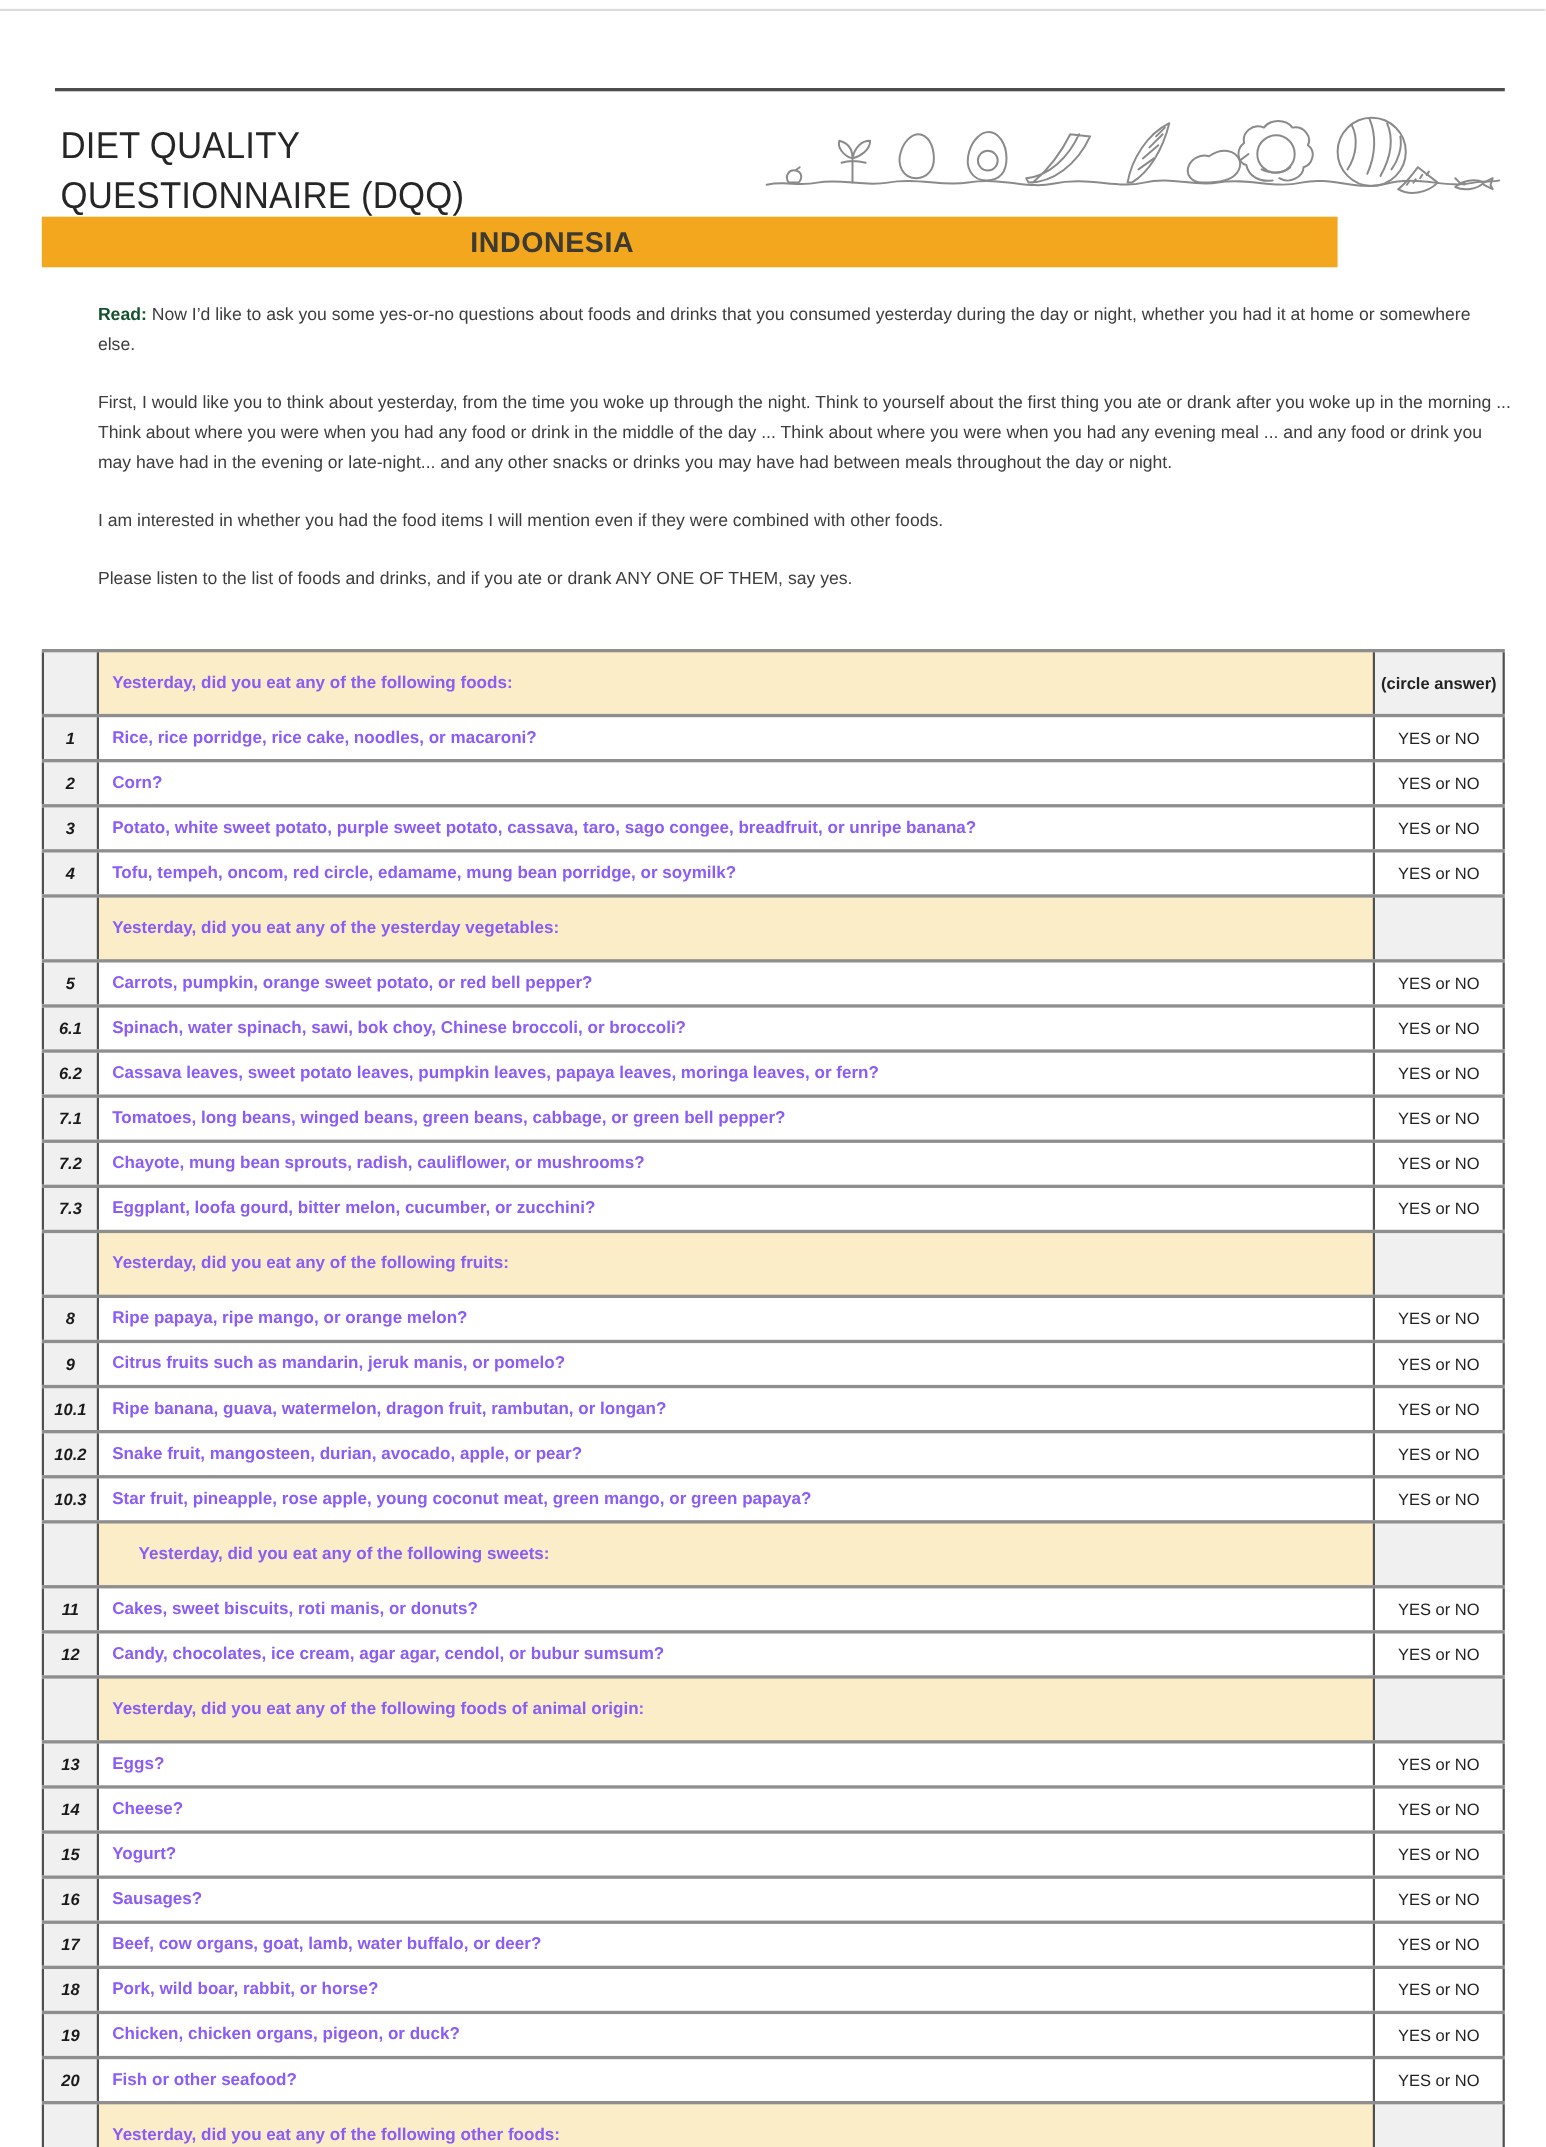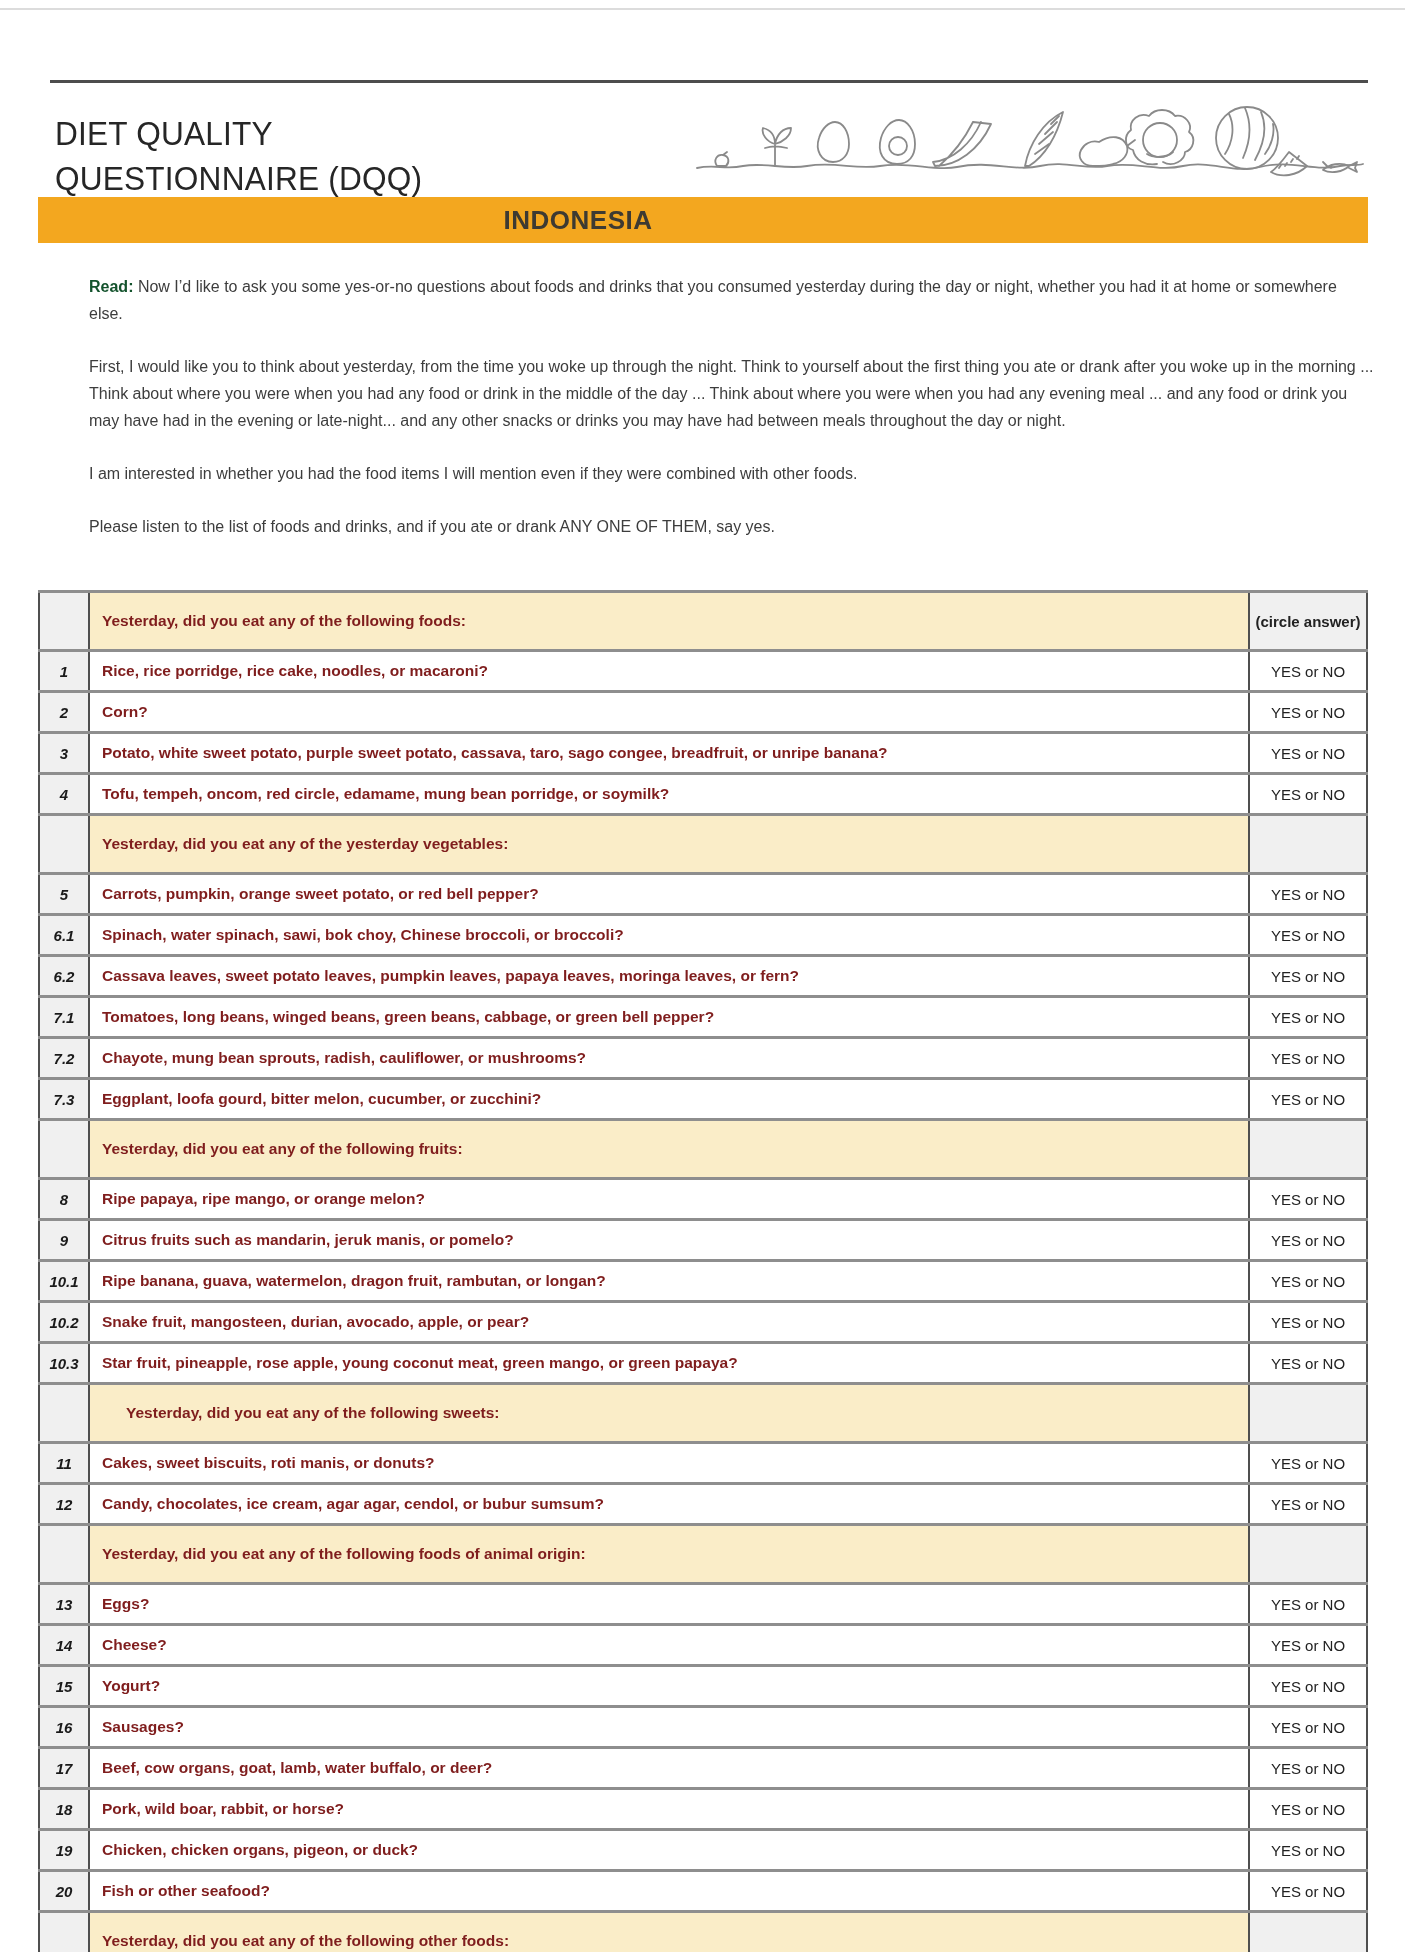--- a/index.html
+++ b/index.html
@@ -11,21 +11,21 @@
   .page-top-edge{position:absolute;top:8px;left:0;width:1405px;border-top:2px solid #dcdcdc;}
   .top-rule{position:absolute;top:80px;left:50px;width:1318px;border-top:3px solid #4d4d4d;}
   .title{
     position:absolute;top:88px;left:55px;
     font-size:34px;line-height:45px;font-weight:400;color:#262626;
     transform:scaleX(0.93);transform-origin:left top;letter-spacing:0.2px;
   }
   .illustration{position:absolute;top:82px;left:695px;width:670px;height:108px;}
   .illustration svg{width:100%;height:100%;}
   .country-banner{
-    position:absolute;top:197px;left:38px;width:1330px;height:46px;
+    position:absolute;top:197px;left:38px;width:1178px;height:46px;
     display:flex;align-items:center;justify-content:center;
   }
   .country-banner span{
     font-size:26px;font-weight:700;color:#3d3a32;letter-spacing:0.5px;
     position:relative;left:-125px;
   }
   .intro{position:absolute;top:273px;left:89px;width:1286px;}
   .intro p{margin:0 0 26px 0;font-size:16px;line-height:27px;color:#3d3d3d;}
   .intro p strong{color:#14532d;}
 
@@ -37,21 +37,21 @@
   table.qtable td{
     border-left:2px solid #4f4f4f;border-right:2px solid #4f4f4f;
     border-top:3px solid #8e8e8e;border-bottom:3px solid #8e8e8e;
     vertical-align:middle;
   }
   td.num-cell{
     width:46px;text-align:center;font-weight:700;font-style:italic;
     background:#f0f0f0;font-size:15px;color:#1a1a1a;
   }
   td.text-cell{
-    padding:4px 12px;font-weight:700;font-size:15.5px;color:#7f1d1d;
+    padding:4px 12px;font-weight:700;font-size:15.5px;color:#8b5cf6;
   }
   td.answer-cell{
     width:112px;text-align:center;font-size:15px;color:#222;padding:2px 2px;
   }
   tr.question-row td{height:30px;}
   tr.section-row td{height:48px;}
   tr.section-row td.text-cell{background:#faedc8;}
   tr.section-row td.num-cell,
   tr.section-row td.answer-cell{background:#f0f0f0;}
   td.answer-cell.answer-header{font-weight:700;line-height:19px;}

